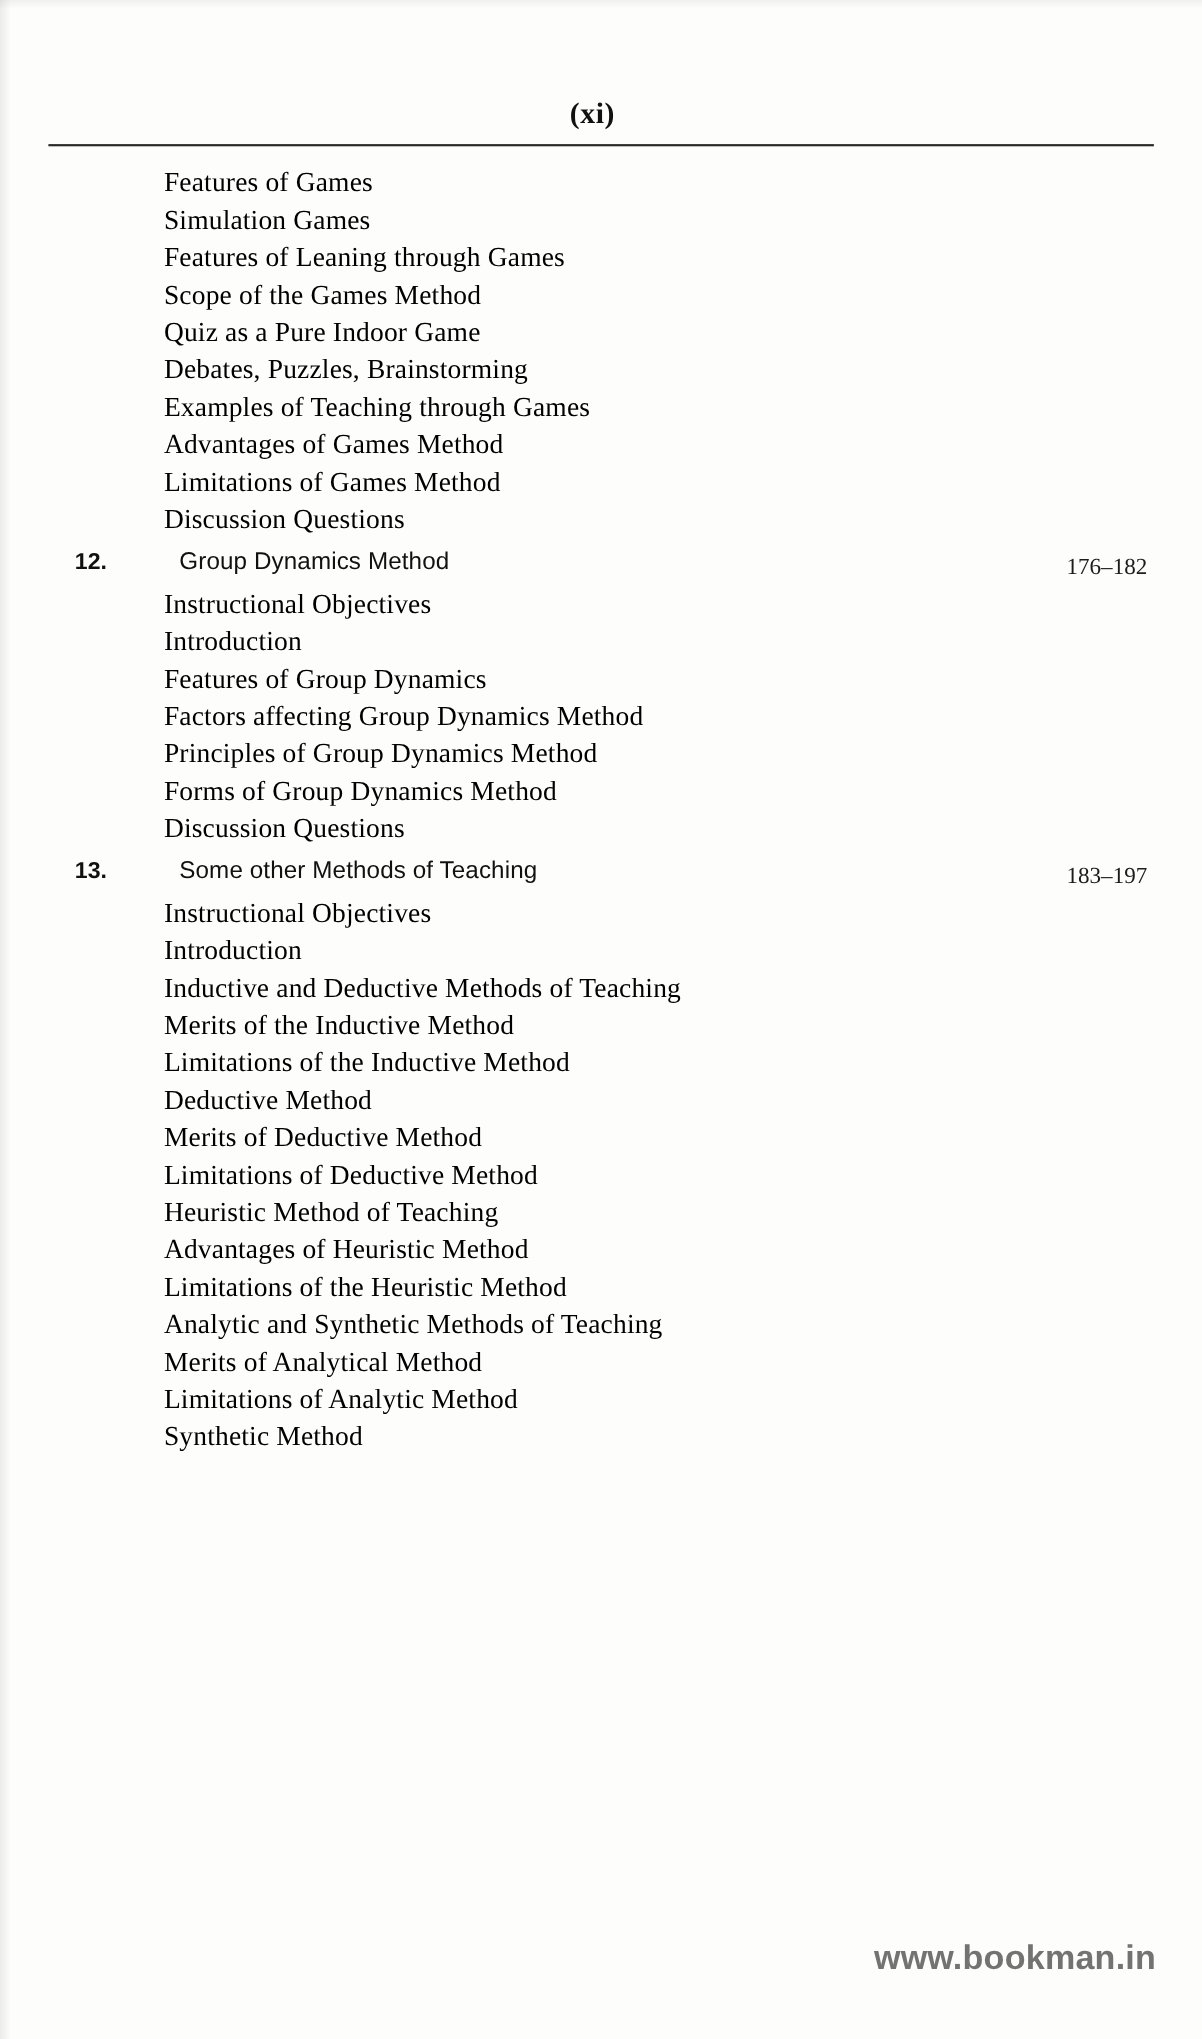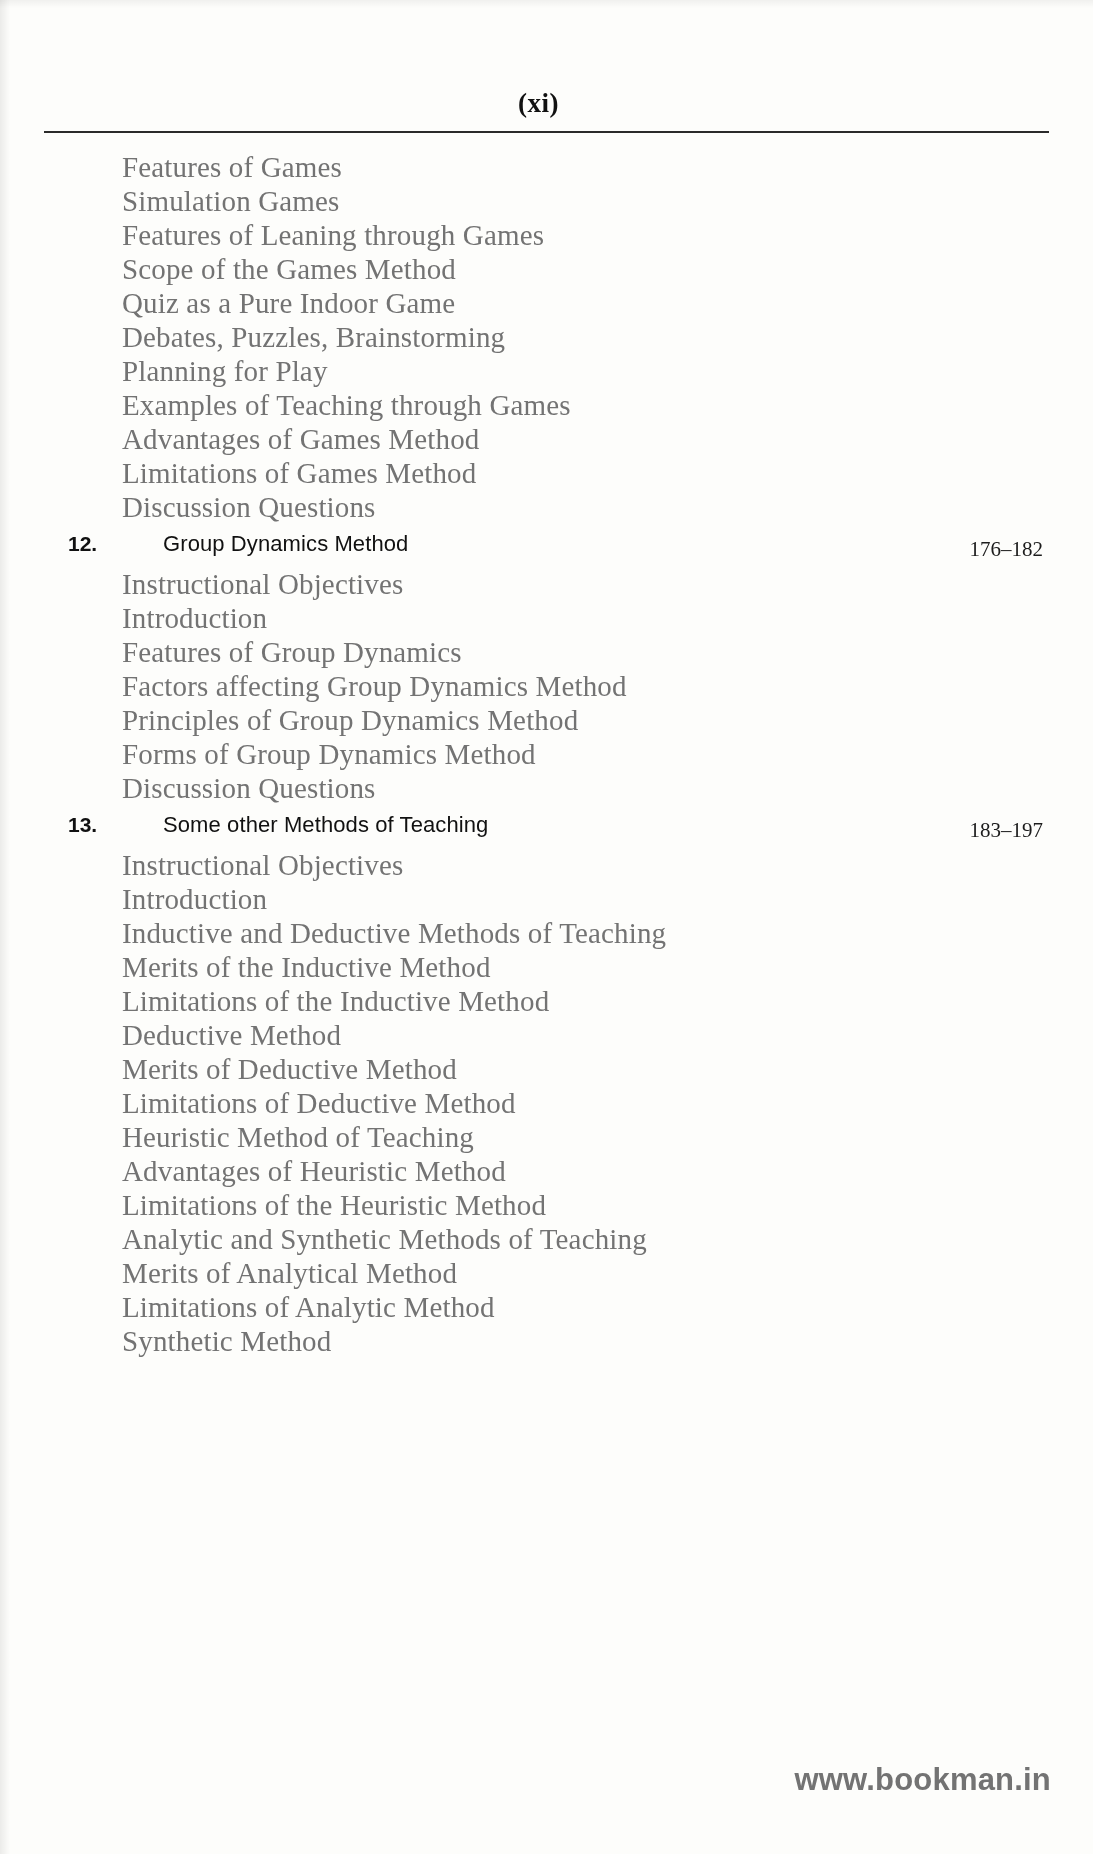--- a/index.html
+++ b/index.html
@@ -73,24 +73,25 @@
   }
   .chap-title {
     font-family: "Liberation Sans", sans-serif;
     font-weight: normal;
     font-size: 22px;
     letter-spacing: 0.1px;
     color: #111;
   }
   .sub-title {
     font-family: "Liberation Serif", serif;
-    font-size: 29px;
+    font-size: 25px;
     line-height: 34px;
-    color: #737373;
+    color: #000000;
     letter-spacing: 0.15px;
+    margin-left: 27px;
   }
   .pages {
     position: absolute;
     right: 6px;
     bottom: 3px;
     font-family: "Liberation Serif", serif;
     font-size: 21px;
     color: #1c1c1c;
     white-space: nowrap;
   }
@@ -150,23 +151,20 @@
       <div class="toc-row sub">
         <span class="sub-title">Scope of the Games Method</span>
       </div>
       <div class="toc-row sub">
         <span class="sub-title">Quiz as a Pure Indoor Game</span>
       </div>
       <div class="toc-row sub">
         <span class="sub-title">Debates, Puzzles, Brainstorming</span>
       </div>
       <div class="toc-row sub">
-        <span class="sub-title">Planning for Play</span>
-      </div>
-      <div class="toc-row sub">
         <span class="sub-title">Examples of Teaching through Games</span>
       </div>
       <div class="toc-row sub">
         <span class="sub-title">Advantages of Games Method</span>
       </div>
       <div class="toc-row sub">
         <span class="sub-title">Limitations of Games Method</span>
       </div>
       <div class="toc-row sub">
         <span class="sub-title">Discussion  Questions</span>

